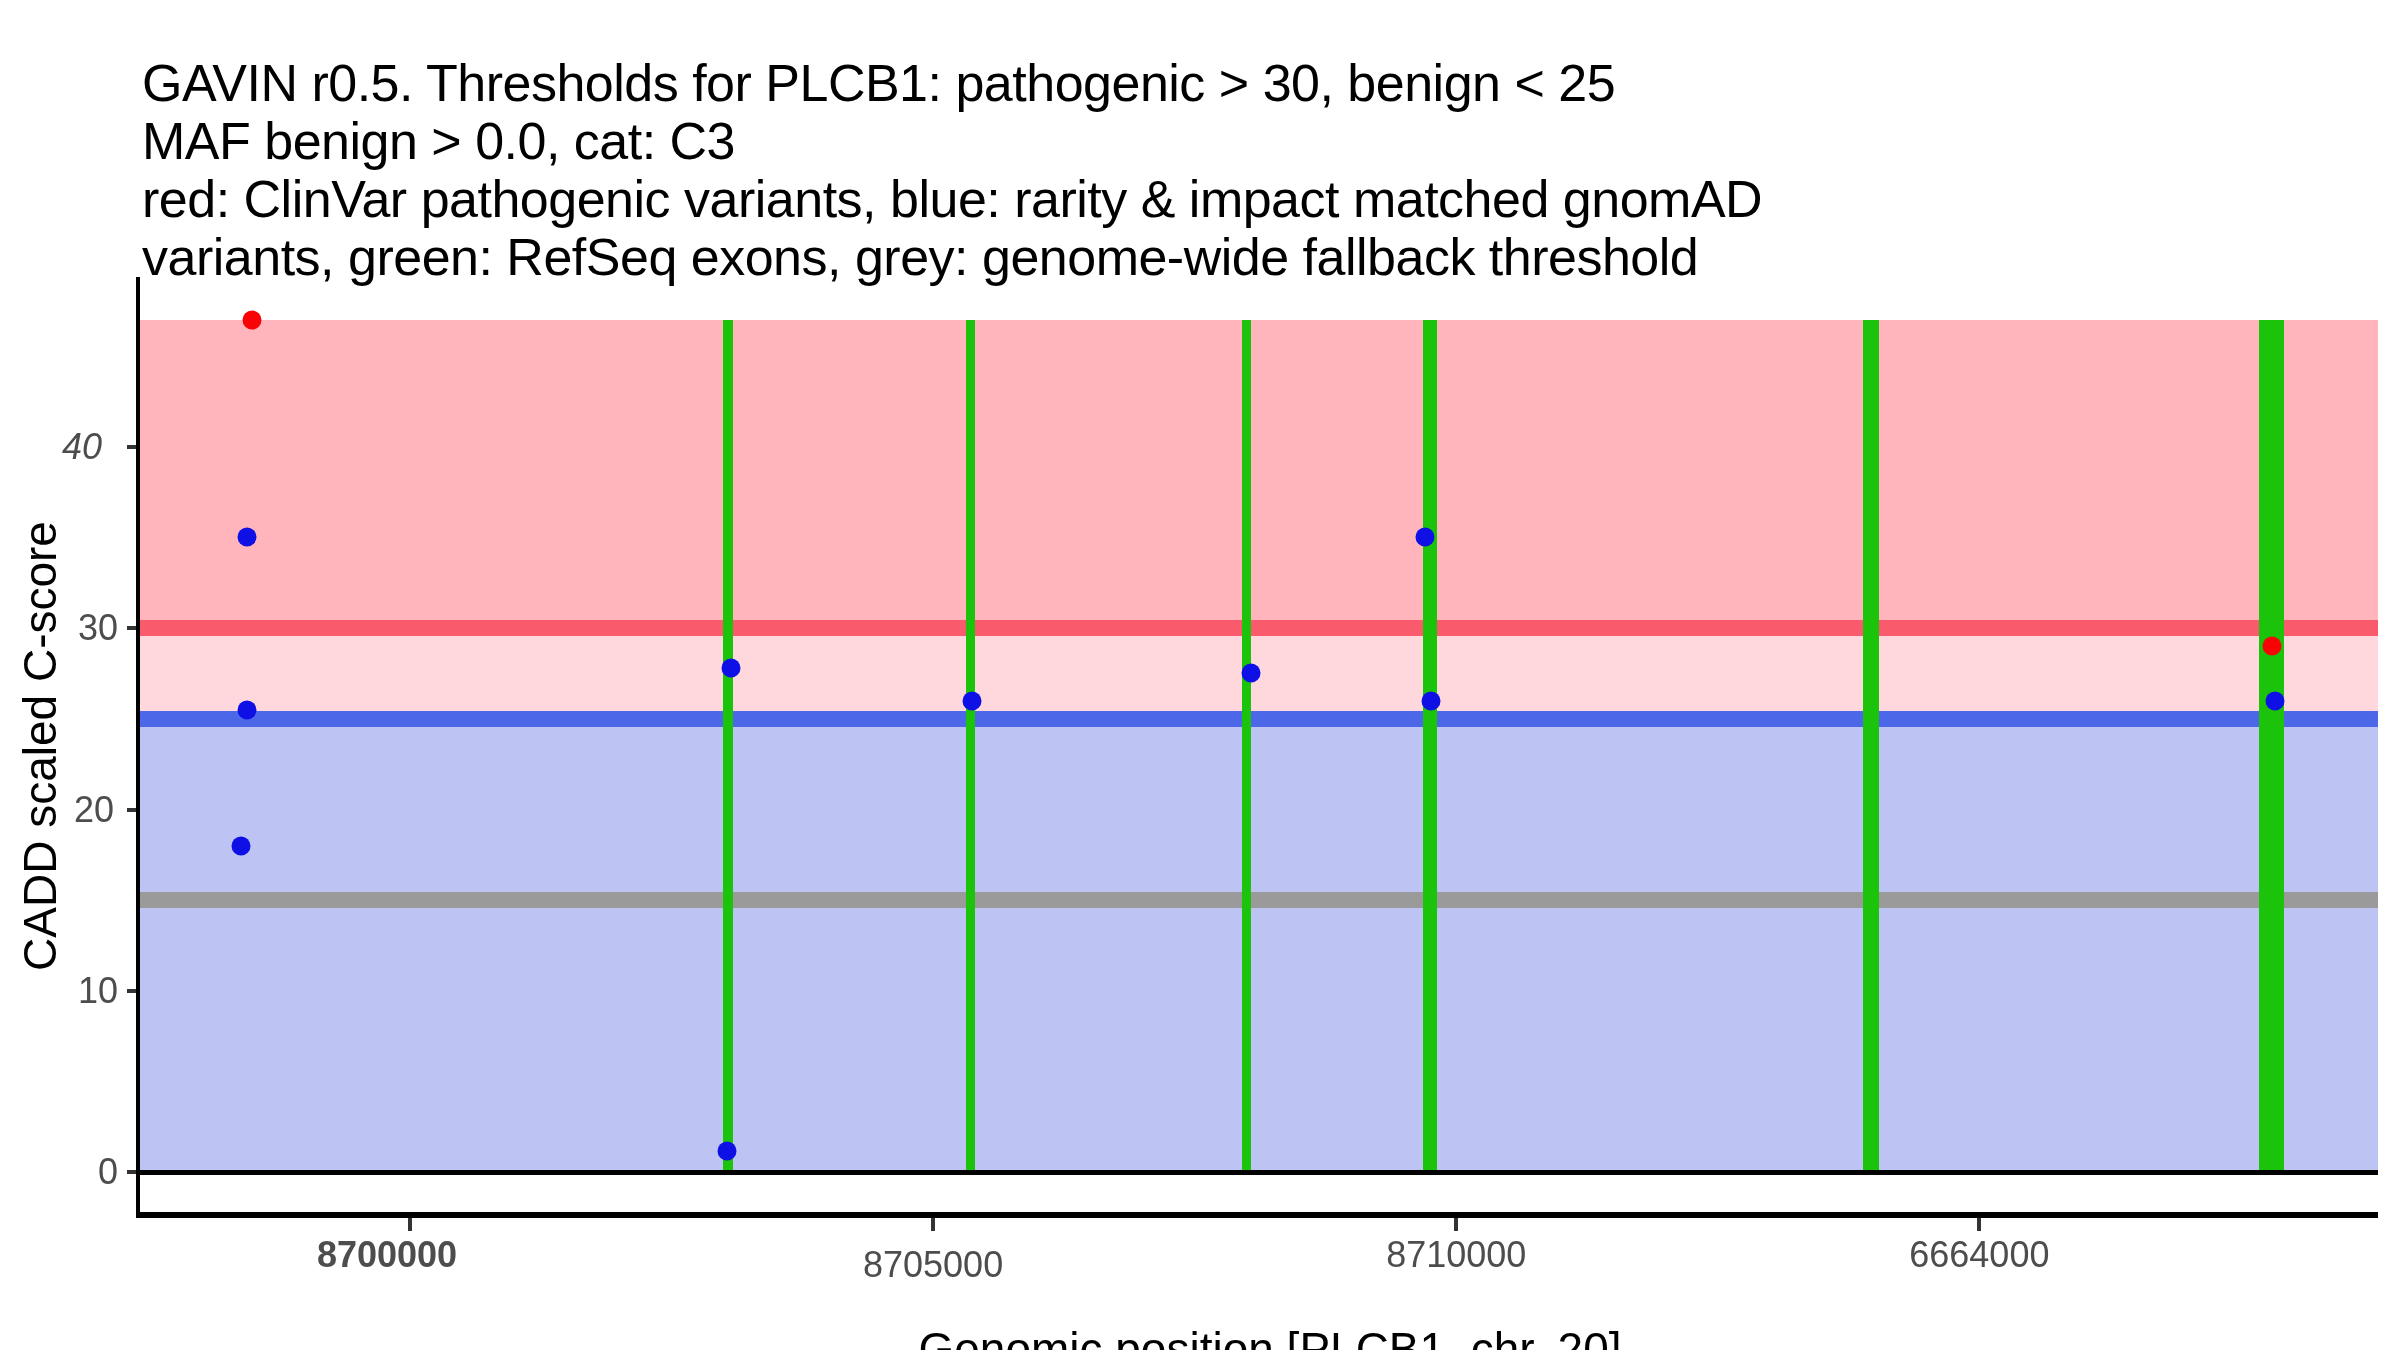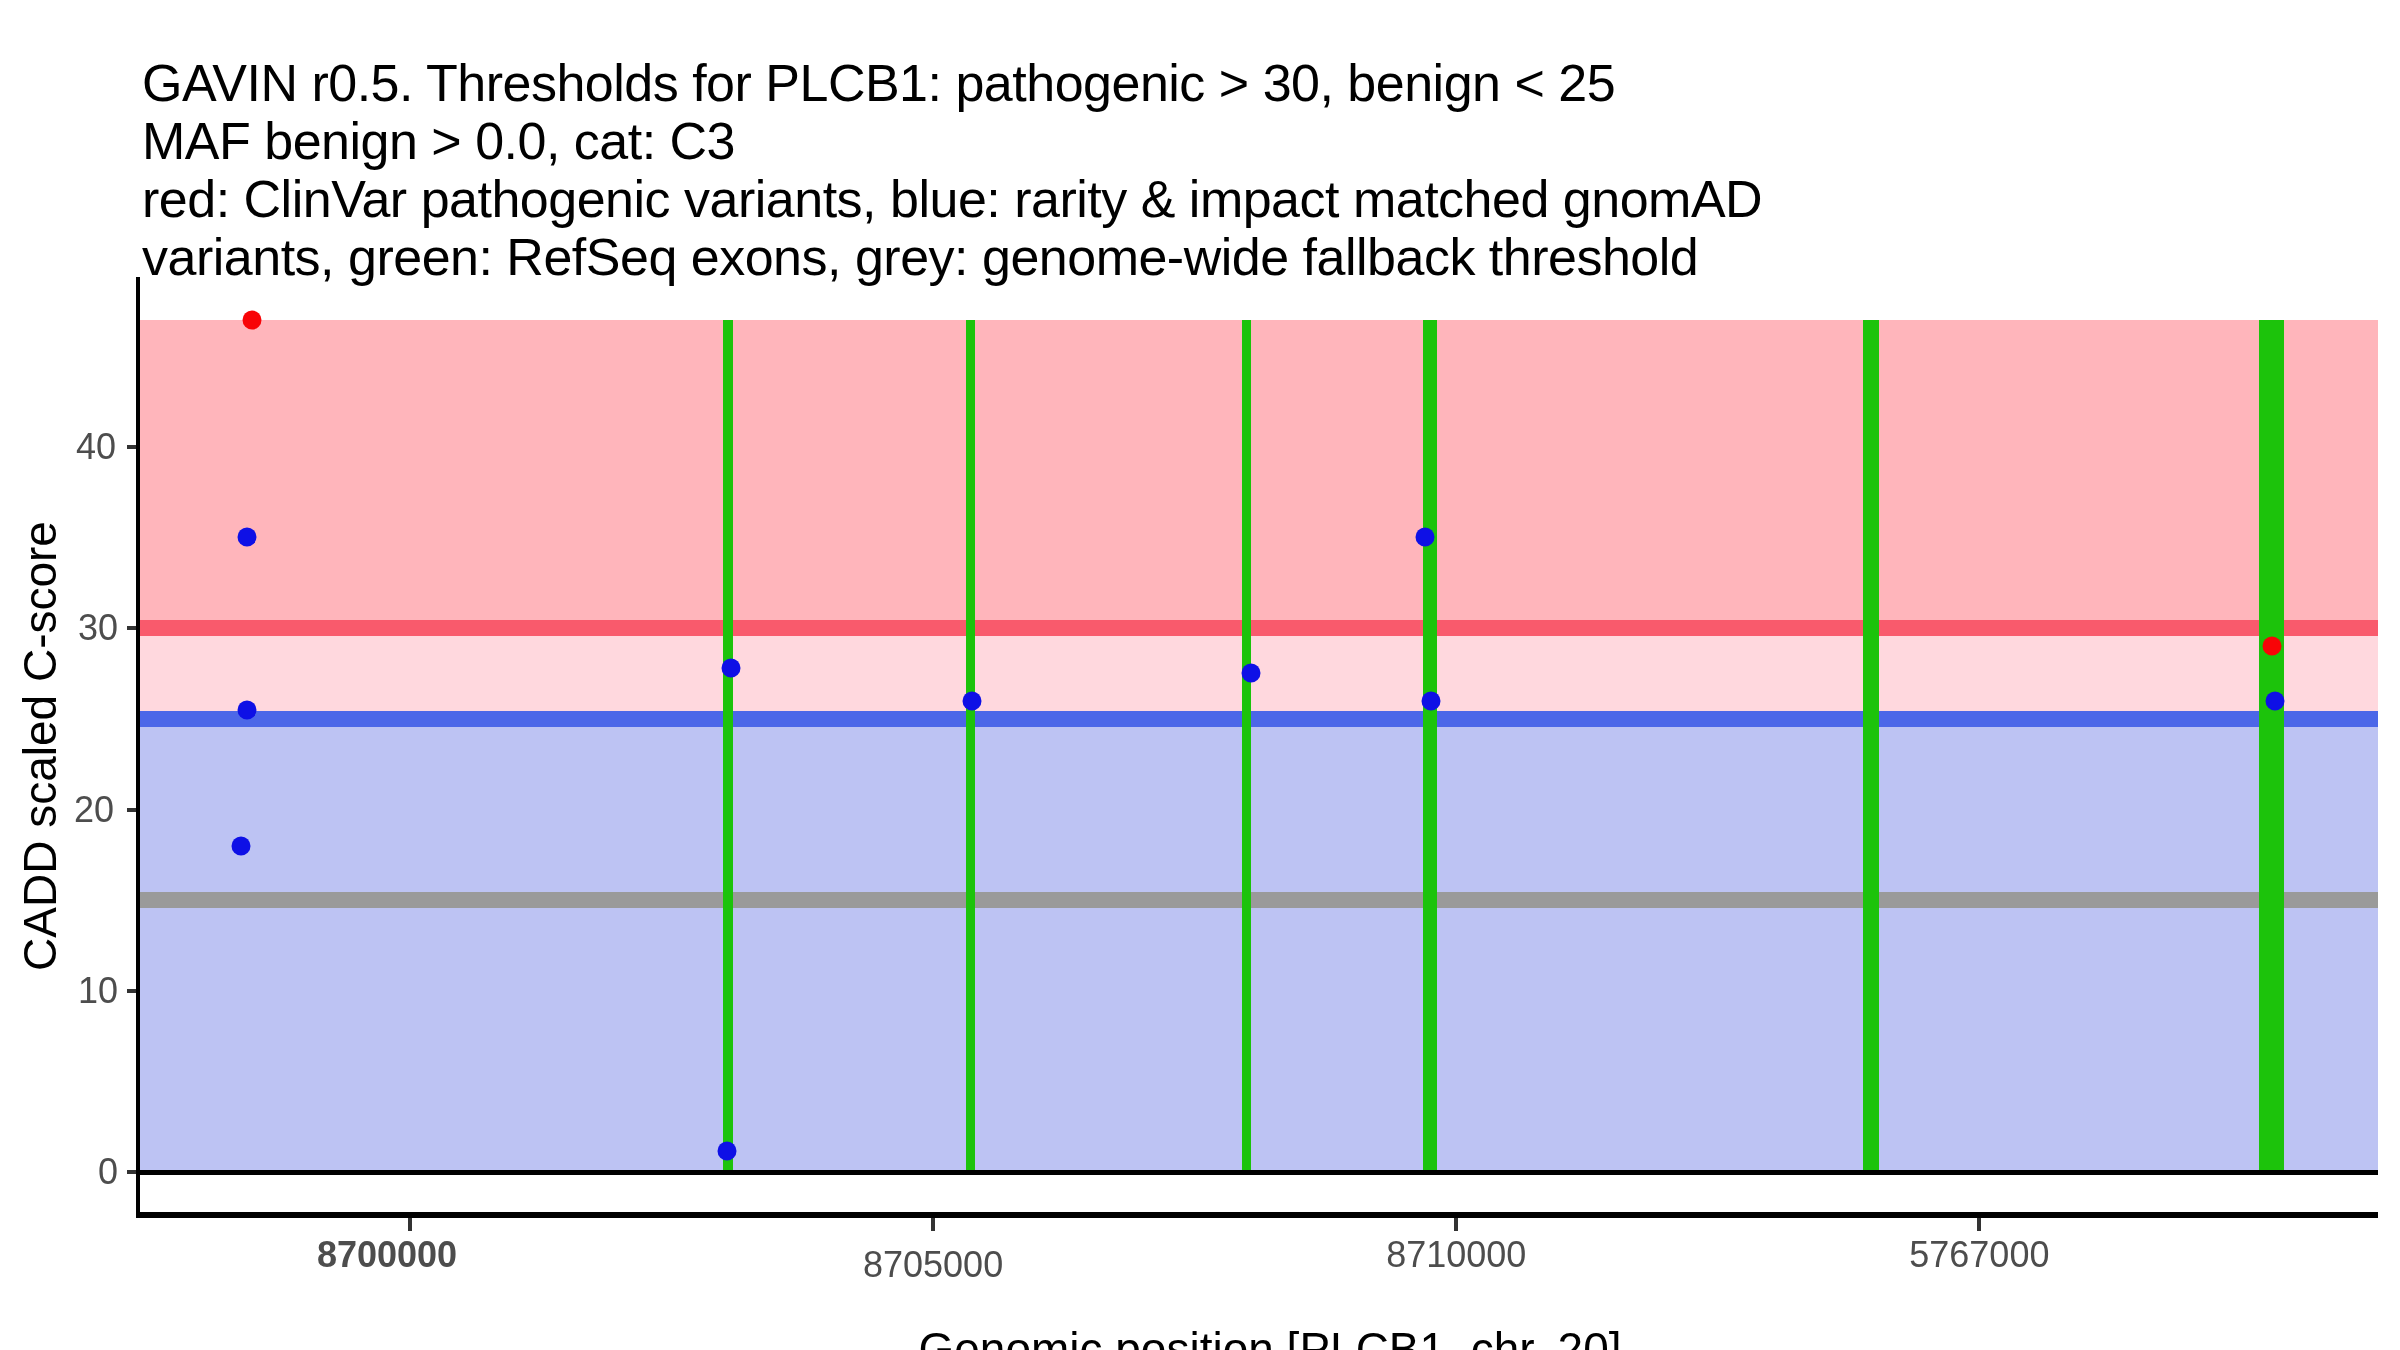--- a/index.html
+++ b/index.html
@@ -72,29 +72,29 @@
     <div class="pt" style="left: 2275.46px; top: 700.642px; background: rgb(14, 16, 230);"></div>
     <div class="tick-dash" style="left: 127px; width: 13px; top: 1170.36px; height: 4px;"></div>
     <div class="ytick-label" style="left: 28px; top: 1154.36px;">0</div>
     <div class="tick-dash" style="left: 127px; width: 13px; top: 988.932px; height: 4px;"></div>
     <div class="ytick-label" style="left: 28px; top: 972.932px;">10</div>
     <div class="tick-dash" style="left: 127px; width: 13px; top: 807.501px; height: 4px;"></div>
     <div class="ytick-label" style="left: 24px; top: 791.501px;">20</div>
     <div class="tick-dash" style="left: 127px; width: 13px; top: 626.07px; height: 4px;"></div>
     <div class="ytick-label" style="left: 28px; top: 610.07px;">30</div>
     <div class="tick-dash" style="left: 127px; width: 13px; top: 444.638px; height: 4px;"></div>
-    <div class="ytick-label" style="left: 26px; top: 428.638px;">40</div>
+    <div class="ytick-label" style="left: 12px; top: 428.638px; font-style: italic;">40</div>
     <div class="tick-dash" style="left: 407.941px; width: 4px; top: 1218px; height: 13px;"></div>
     <div class="xtick-label" style="left: 387px; top: 1237px; font-weight: bold;">8700000</div>
     <div class="tick-dash" style="left: 931.083px; width: 4px; top: 1218px; height: 13px;"></div>
     <div class="xtick-label" style="left: 933.083px; top: 1237px; margin-top: 10px;">8705000</div>
     <div class="tick-dash" style="left: 1454.22px; width: 4px; top: 1218px; height: 13px;"></div>
     <div class="xtick-label" style="left: 1456.22px; top: 1237px;">8710000</div>
     <div class="tick-dash" style="left: 1977.37px; width: 4px; top: 1218px; height: 13px;"></div>
-    <div class="xtick-label" style="left: 1979.37px; top: 1237px;">5767000</div>
+    <div class="xtick-label" style="left: 1979.37px; top: 1237px;">6664000</div>
   </div>
 
 <div class="axis-line" style="left:136px; top:277px; width:4px; height:941px;"></div>
 <div class="axis-line" style="left:137px; top:1212px; width:2241px; height:6px;"></div>
 
 <div id="y-axis-title-anchor">
   <span class="axis-title">CADD scaled C-score</span>
 </div>
 <div id="x-axis-title" class="axis-title">Genomic position [PLCB1, chr. 20]</div>
 

